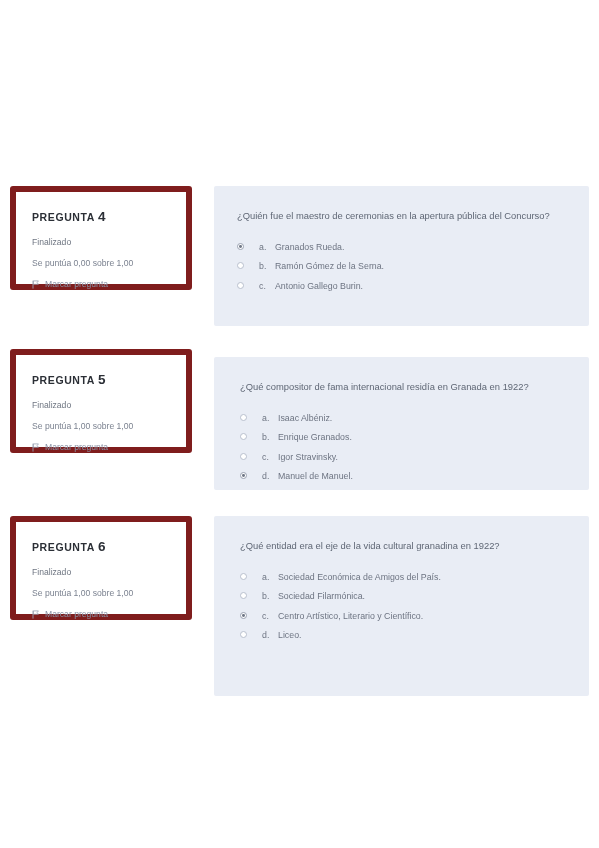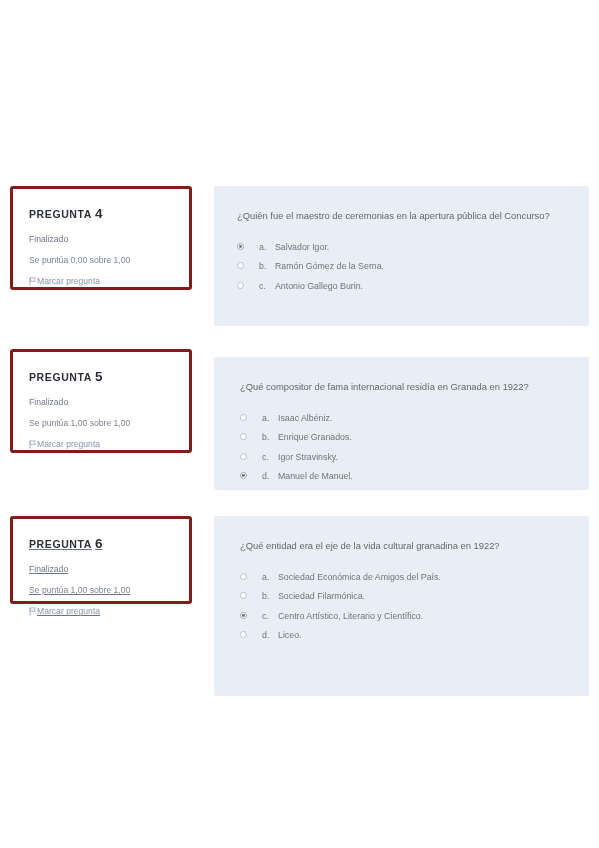--- a/index.html
+++ b/index.html
@@ -31,21 +31,21 @@
   }
 
   
   .info-card {
     position: absolute;
     left: 10px;
     top: 0;
     width: 182px;
     box-sizing: border-box;
     background: #ffffff;
-    border: 3px solid #7f1d1d;
+    border: 6px solid #7f1d1d;
     border-radius: 3px;
     padding: 18px 16px 32px 16px;
   }
   .q-title {
     font-size: 10.5px;
     font-weight: bold;
     color: #2b2f36;
     letter-spacing: 0.6px;
     margin: 0 0 12px 0;
     line-height: 1.1;
@@ -58,20 +58,21 @@
   .q-meta {
     font-size: 8.6px;
     color: #7b8290;
     margin: 0 0 11px 0;
     line-height: 1.2;
   }
   .q-meta.state { color: #6f7682; }
   .q-flag {
     display: flex;
     align-items: center;
+    gap: 5px;
     font-size: 8.6px;
     color: #8a93a6;
     line-height: 1.2;
   }
   .flag-ico {
     display: inline-block;
     width: 8px;
     height: 9px;
     position: relative;
     flex: 0 0 auto;
@@ -165,21 +166,21 @@
             </span>
             <span>Marcar pregunta</span>
           </div>
         </div>
         <div class="answer-panel" style="height: 140px; padding-left: 23px;">
           <div class="stem">¿Quién fue el maestro de ceremonias en la apertura pública del Concurso?</div>
           <ul class="options">
             <li class="option">
               <span class="radio checked"></span>
               <span class="opt-letter">a.</span>
-              <span class="opt-text">Salvador Igor.</span>
+              <span class="opt-text">Granados Rueda.</span>
             </li>
             <li class="option">
               <span class="radio"></span>
               <span class="opt-letter">b.</span>
               <span class="opt-text">Ramón Gómez de la Serna.</span>
             </li>
             <li class="option">
               <span class="radio"></span>
               <span class="opt-letter">c.</span>
               <span class="opt-text">Antonio Gallego Burin.</span>
@@ -222,21 +223,21 @@
             </li>
             <li class="option">
               <span class="radio checked"></span>
               <span class="opt-letter">d.</span>
               <span class="opt-text">Manuel de Manuel.</span>
             </li>
           </ul>
         </div>
       </div>
       <div class="question-block" style="top: 516px; height: 140px;">
-        <div class="info-card" style="height: 88px; text-decoration: underline;">
+        <div class="info-card" style="height: 104px;">
           <div class="q-title"><span>PREGUNTA</span><span class="q-num">6</span></div>
           <div class="q-meta state">Finalizado</div>
           <div class="q-meta">Se puntúa 1,00 sobre 1,00</div>
           <div class="q-flag">
             <span class="flag-ico">
               <svg width="8" height="9" viewBox="0 0 8 9">
                 <path d="M1 0.6 L1 8.6" stroke="#9aa3b4" stroke-width="0.9" fill="none"></path>
                 <path d="M1.4 0.9 L6.4 0.9 L5.1 2.6 L6.4 4.3 L1.4 4.3 Z" fill="none" stroke="#9aa3b4" stroke-width="0.8"></path>
               </svg>
             </span>

